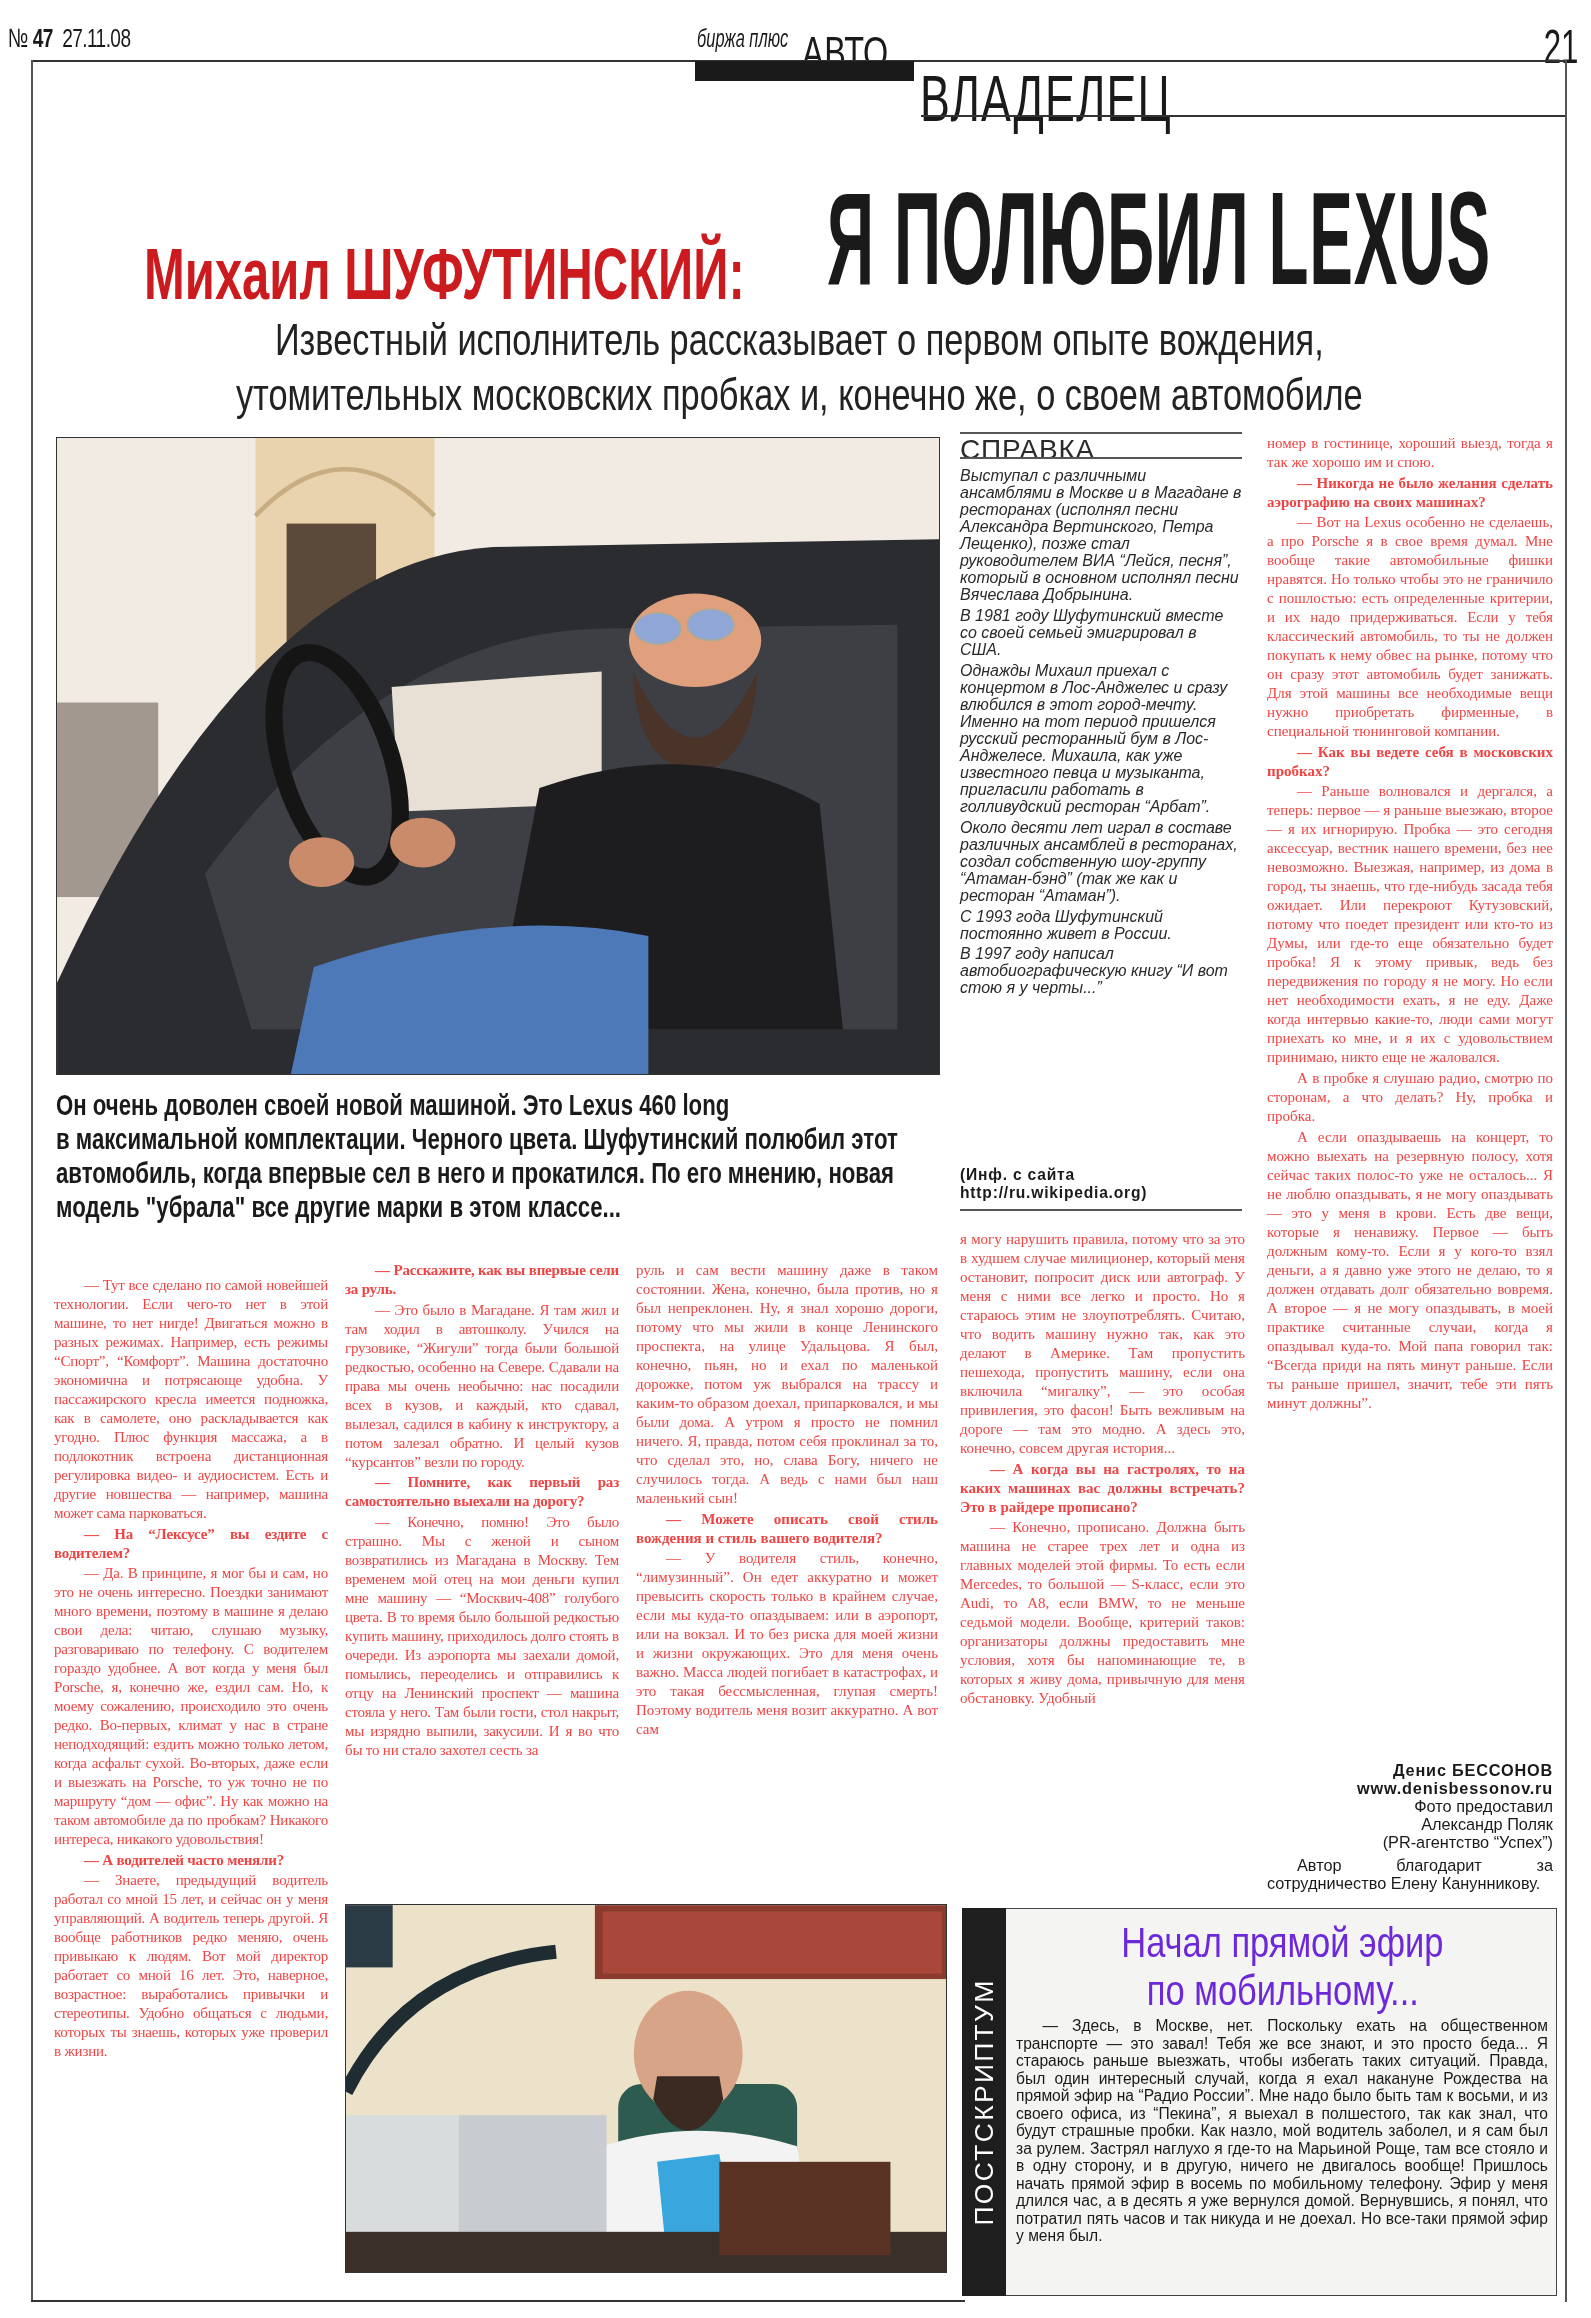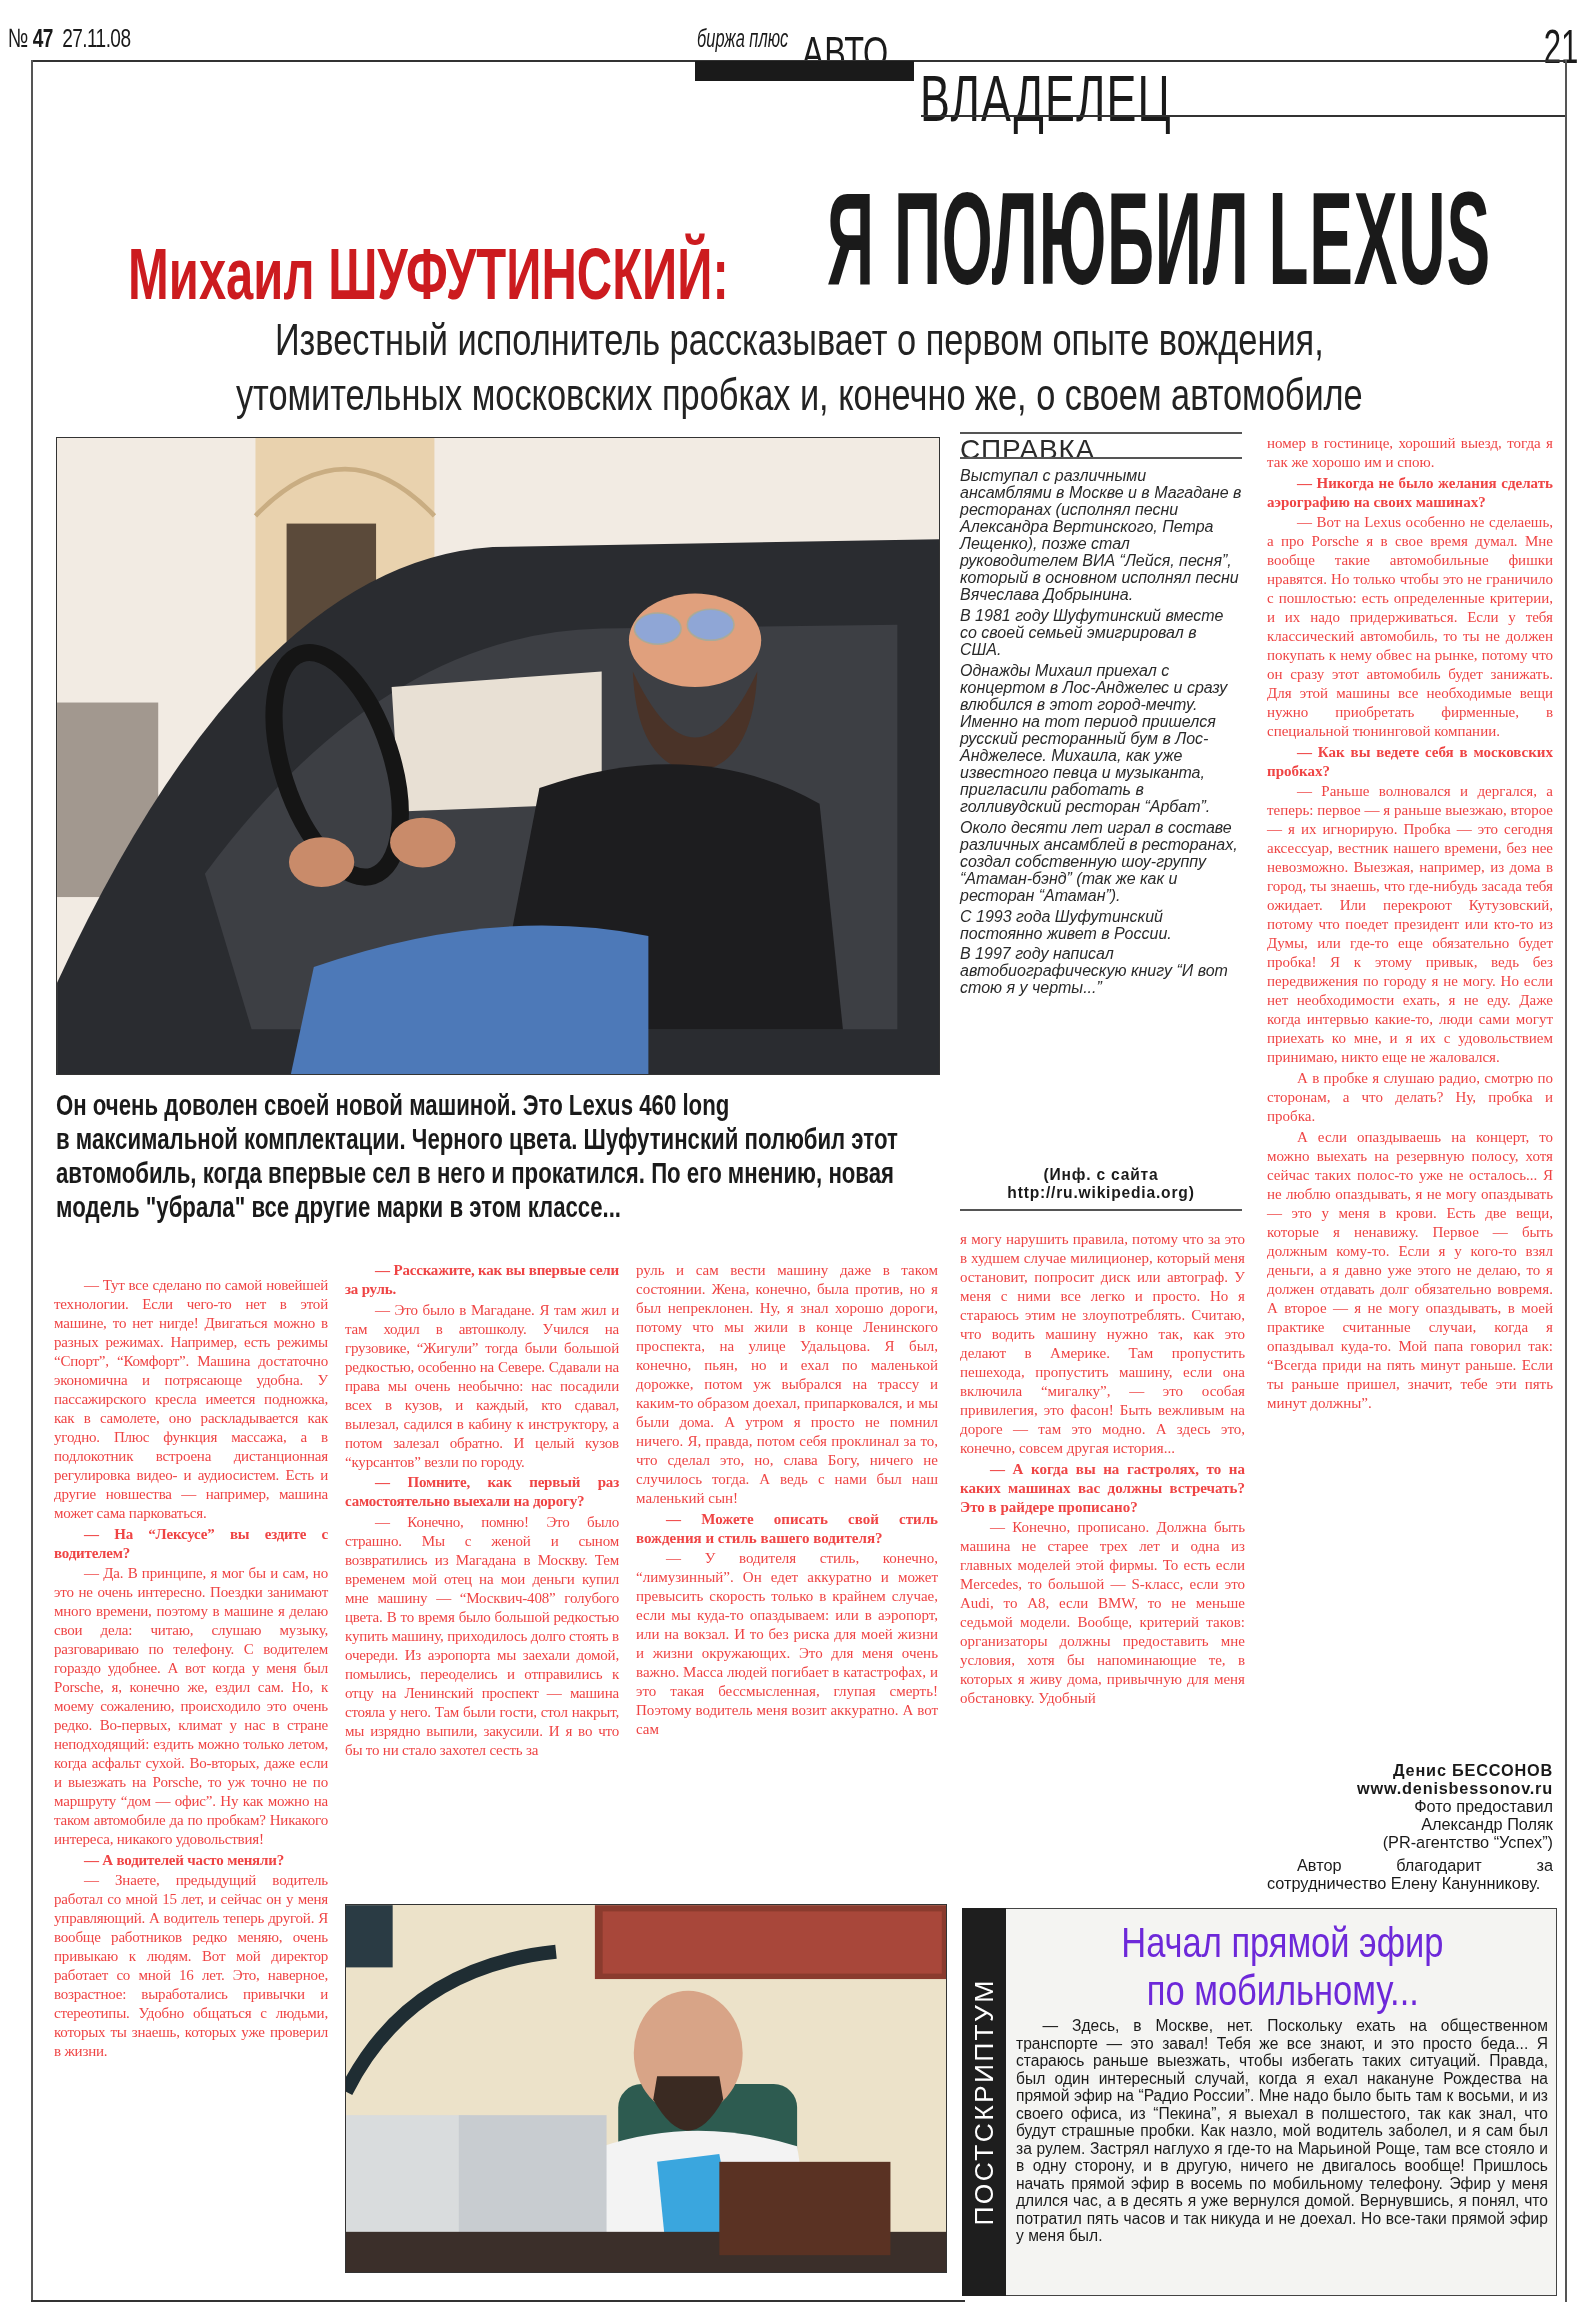--- a/index.html
+++ b/index.html
@@ -47,21 +47,21 @@
   .c3 { left: 636px; top: 1245px; width: 302px; margin-top: 16px; }
   .c4 { left: 960px; top: 1230px; width: 285px; }
   .c5 { left: 1267px; top: 434px; width: 286px; }
 
   
   .sp-rule-top { left: 960px; top: 432px; width: 282px; height: 1.6px; background: #555; }
   .sp-title { left: 960px; top: 434px; font-size: 28px; letter-spacing: 0.8px; color: #2a2a2a; }
   .sp-rule-mid { left: 960px; top: 457px; width: 282px; height: 1.6px; background: #555; }
   .sp-body { left: 960px; top: 467px; width: 282px; font-style: italic; font-size: 16px; line-height: 17px; color: #2a2a2a; }
   .sp-body p { margin-bottom: 3.9px; }
-  .sp-src { left: 960px; top: 1166px; width: 282px; text-align: center; font-weight: bold; font-size: 15.6px; line-height: 18px; letter-spacing: 0.8px; }
+  .sp-src { left: 960px; top: 1166px; width: 282px; text-align: left; font-weight: bold; font-size: 15.6px; line-height: 18px; letter-spacing: 0.8px; }
   .sp-rule-bot { left: 960px; top: 1209px; width: 282px; height: 1.6px; background: #555; }
 
   
   .byline { left: 1267px; top: 1761px; width: 286px; text-align: right; font-size: 16.3px; line-height: 18px; }
   .byline .b { font-weight: bold; letter-spacing: 0.8px; }
   .byline .thanks { text-align: justify; text-indent: 30px; margin-top: 5px; }
 
   
   .ps-box { left: 962px; top: 1908px; width: 595px; height: 388px; border: 1.6px solid #444; background: #f4f4f2; }
   .ps-tab { left: 962px; top: 1908px; width: 44px; height: 388px; background: #1e1e1e; }
@@ -85,21 +85,21 @@
 <div class="abs brand-small">биржа плюс</div>
 <div class="abs brand-auto">АВТО</div>
 <div class="abs page-num">21</div>
 <div class="abs top-rule"></div>
 <div class="abs black-block"></div>
 <div class="abs rubric">ВЛАДЕЛЕЦ</div>
 <div class="abs rubric-rule"></div>
 <div class="abs frame-left"></div>
 <div class="abs frame-right"></div>
 
-<div class="abs" style="left:128px; top:233px; white-space:nowrap;">
+<div class="abs" style="left:144px; top:233px; white-space:nowrap;">
   <span class="hl-red">Михаил ШУФУТИНСКИЙ:</span>
 </div>
 <div class="hl-black">Я ПОЛЮБИЛ LEXUS</div>
 <div class="abs subhead" style="top:315px;"><span>Известный исполнитель рассказывает о первом опыте вождения,</span></div>
 <div class="abs subhead" style="top:370px;"><span>утомительных московских пробках и, конечно же, о своем автомобиле</span></div>
 
 <div class="abs photo-main" title="Михаил Шуфутинский за рулем черного автомобиля">
   <svg width="884" height="638" viewBox="0 0 1136 820">
     <rect x="0" y="0" width="1136" height="820" fill="#f2ebe3"></rect>
     <rect x="255" y="0" width="230" height="330" fill="#e9d2ae"></rect>

